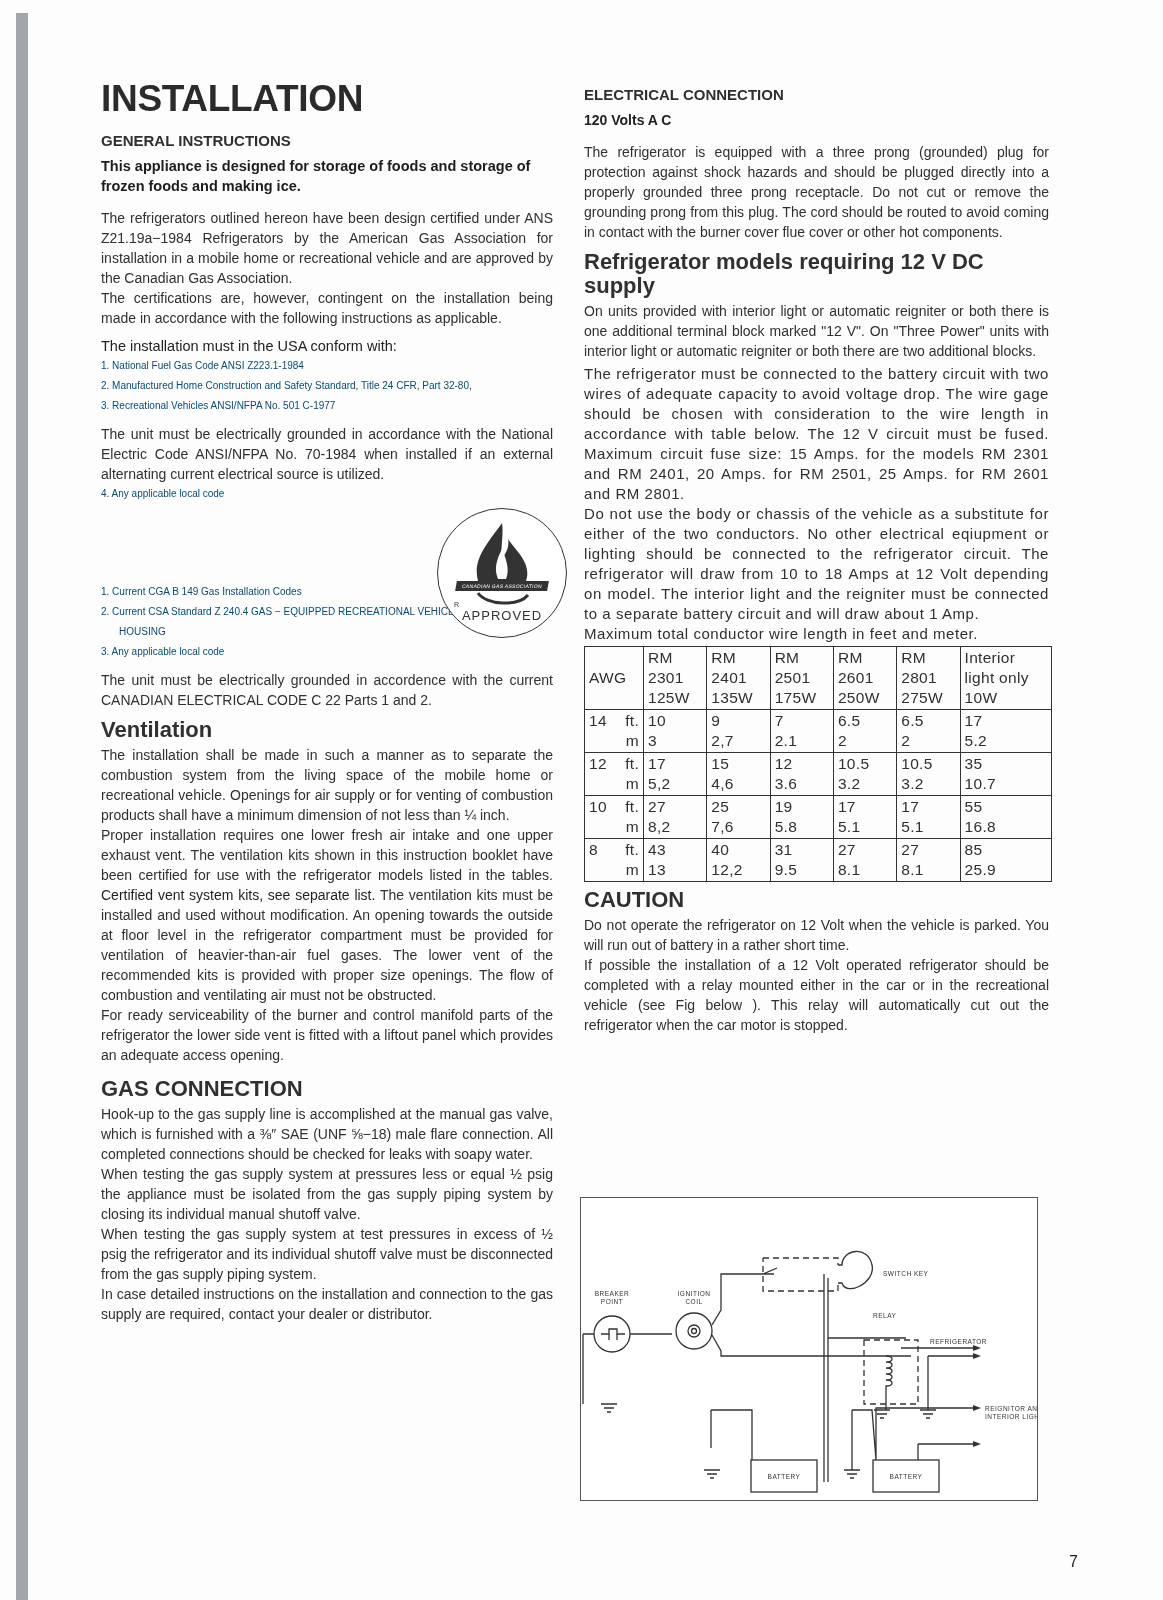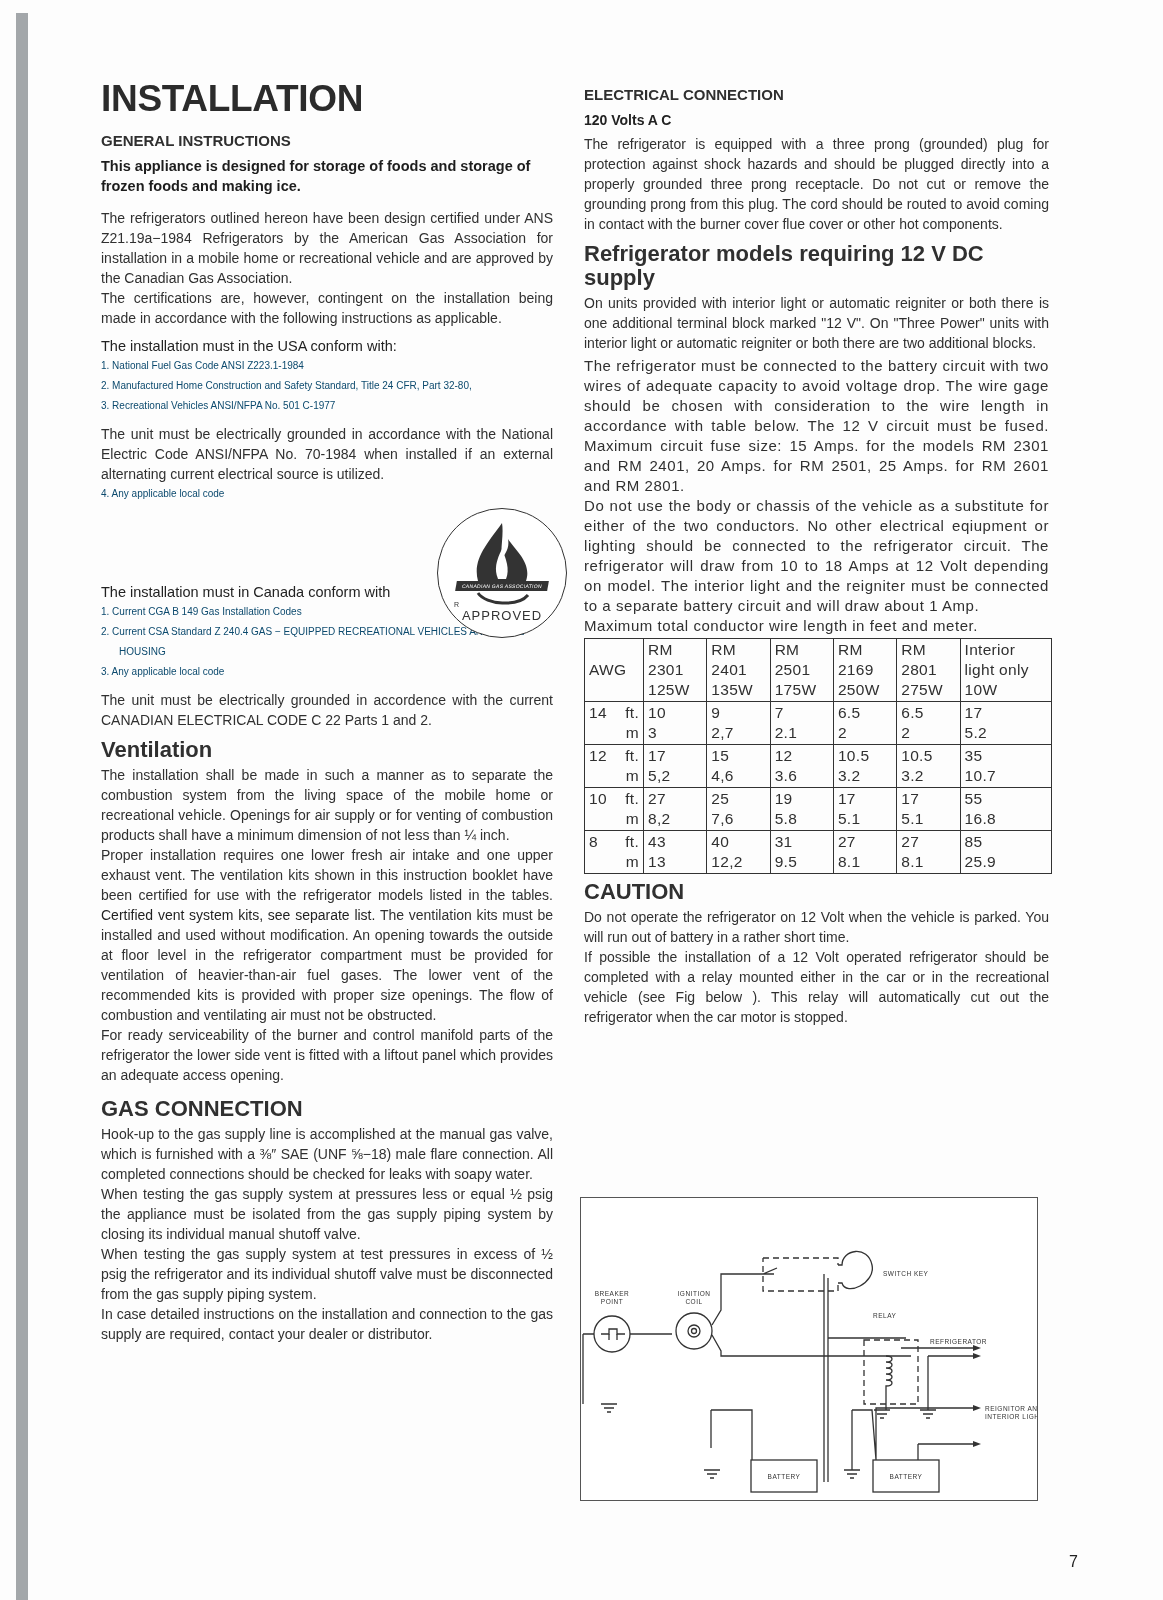--- a/index.html
+++ b/index.html
@@ -13,21 +13,21 @@
   .col-right { left: 584px; width: 465px; }
   .h1 { font-size: 37px; font-weight: bold; margin: 0; letter-spacing: -0.3px; color: #2b2b2b; line-height: 52px; }
   .h2 { font-size: 15px; font-weight: bold; margin: 4px 0 3px; color: #2f2f2f; line-height: 24px; }
   .h2b { font-size: 22px; font-weight: bold; margin: 8px 0 3px; color: #303030; line-height: 24px; }
   .lead { font-size: 14.5px; font-weight: bold; line-height: 20px; margin: 2px 0 12px; color: #1d1d1d; }
   p { margin: 0; font-size: 14px; line-height: 20px; text-align: justify; color: #303030; }
   .gap { margin-top: 8px; }
   .bold-head { font-weight: normal; font-size: 14.5px; line-height: 20px; color: #222; }
   ol.list { list-style: none; margin: 0; padding: 0; }
   ol.list li { font-size: 10px; line-height: 20px; padding-left: 18px; text-indent: -18px; color: #0c4a6e; }
-  .sub { font-size: 14px; font-weight: bold; line-height: 20px; color: #222; margin-bottom: 4px; }
+  .sub { font-size: 14px; font-weight: bold; line-height: 20px; color: #222; margin-bottom: 12px; }
   .wide p.mono, p.wide { letter-spacing: 0.55px; font-size: 15px; line-height: 20px; }
   .emph { font-weight: normal; color: #1f1f1f; }
   .seal { position: absolute; left: 437px; top: 508px; width: 128px; height: 128px; border: 1.5px solid #333; border-radius: 50%; background: #fff; }
   .seal-txt { position: absolute; left: 0; right: 0; bottom: 14px; text-align: center; font-size: 13px; letter-spacing: 1px; color: #333; }
   .seal-band { position: absolute; left: 18px; top: 72px; width: 92px; height: 10px; background: #333; color: #fff; font-size: 5px; text-align: center; line-height: 10px; letter-spacing: 0.3px; transform: skewX(-10deg); }
   .seal-reg { position: absolute; left: 16px; top: 92px; font-size: 7px; color: #333; }
   table.wire { border-collapse: collapse; margin-top: 2px; width: 468px; font-size: 15.5px; letter-spacing: 0.3px; }
   table.wire td, table.wire th { border: 1.5px solid #333; padding: 1px 4px; vertical-align: top; text-align: left; font-weight: normal; line-height: 20px; color: #303030; }
   table.wire th.awg { vertical-align: middle; width: 50px; }
   .unit { display: block; text-align: right; }
@@ -51,21 +51,20 @@
   <ol class="list">
     <li>1. National Fuel Gas Code ANSI Z223.1-1984</li>
     <li>2. Manufactured Home Construction and Safety Standard, Title 24 CFR, Part 32-80,</li>
     <li>3. Recreational Vehicles ANSI/NFPA No. 501 C-1977</li>
   </ol>
   <p class="gap">The unit must be electrically grounded in accordance with the National Electric Code ANSI/NFPA No. 70-1984 when installed if an external alternating current electrical source is utilized.</p>
   <ol class="list gap">
     <li>4. Any applicable local code</li>
   </ol>
   <div style="height:78px"></div>
-  <div class="bold-head">The installation must in Canada conform with</div>
   <ol class="list">
     <li>1. Current CGA B 149 Gas Installation Codes</li>
     <li>2. Current CSA Standard Z 240.4 GAS − EQUIPPED RECREATIONAL VEHICLES AND MOBIL HOUSING</li>
     <li>3. Any applicable local code</li>
   </ol>
   <p class="gap">The unit must be electrically grounded in accordence with the current CANADIAN ELECTRICAL CODE C 22 Parts 1 and 2.</p>
 
   <h2 class="h2b">Ventilation</h2>
   <p>The installation shall be made in such a manner as to separate the combustion system from the living space of the mobile home or recreational vehicle. Openings for air supply or for venting of combustion products shall have a minimum dimension of not less than ¼ inch.</p>
   <p><span>Proper installation requires one lower fresh air intake and one upper exhaust vent. The ventilation kits shown in this instruction booklet have been certified for use with the refrigerator models listed in the tables. </span><span class="emph">Certified vent system kits, see separate list.</span><span> The ventilation kits must be installed and used without modification. An opening towards the outside at floor level in the refrigerator compartment must be provided for ventilation of heavier-than-air fuel gases. The lower vent of the recommended kits is provided with proper size openings. The flow of combustion and ventilating air must not be obstructed.</span></p>
@@ -114,21 +113,21 @@
             <span class="cell-line">2401</span>
             <span class="cell-line">135W</span>
           </th>
         <th>
             <span class="cell-line">RM</span>
             <span class="cell-line">2501</span>
             <span class="cell-line">175W</span>
           </th>
         <th>
             <span class="cell-line">RM</span>
-            <span class="cell-line">2169</span>
+            <span class="cell-line">2601</span>
             <span class="cell-line">250W</span>
           </th>
         <th>
             <span class="cell-line">RM</span>
             <span class="cell-line">2801</span>
             <span class="cell-line">275W</span>
           </th>
         <th>
             <span class="cell-line">Interior</span>
             <span class="cell-line">light only</span>

